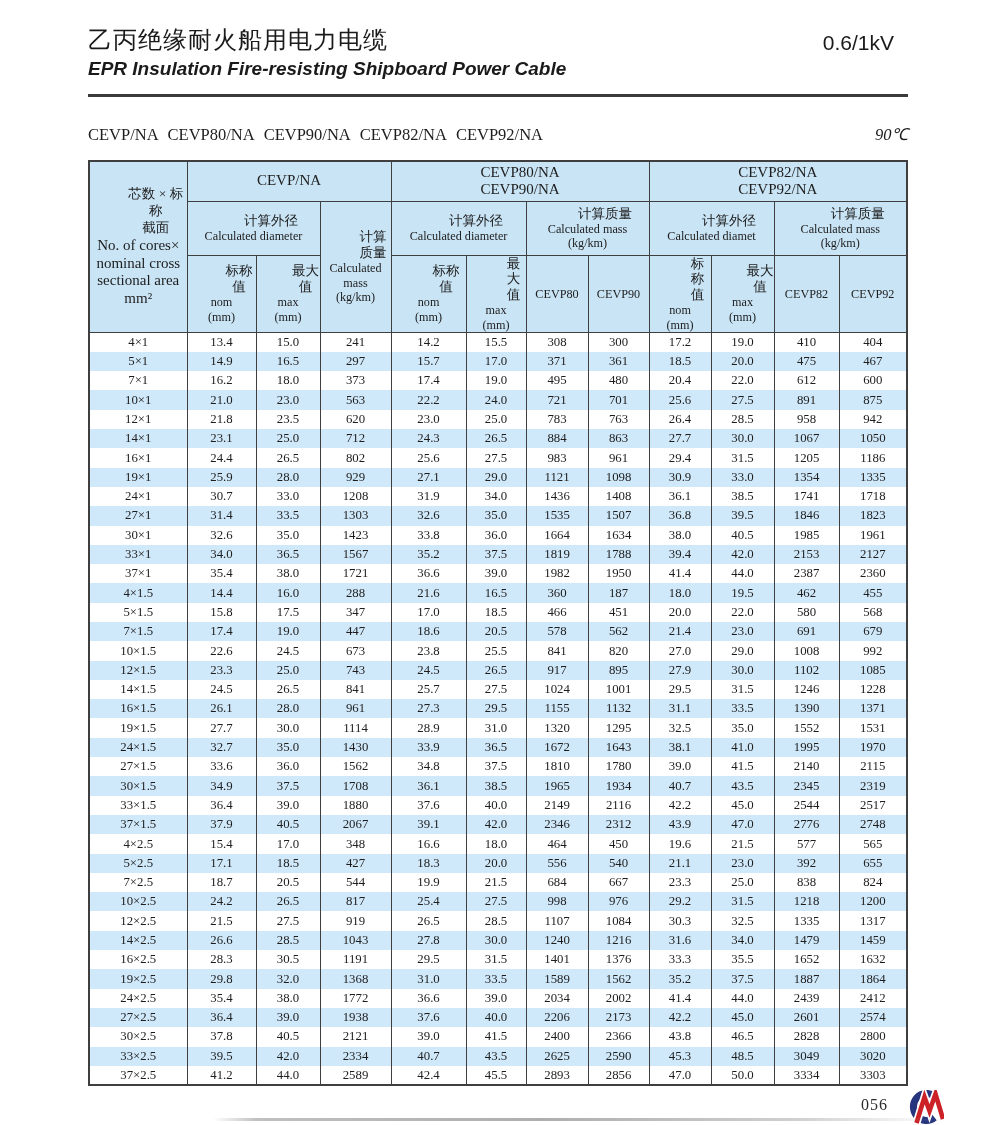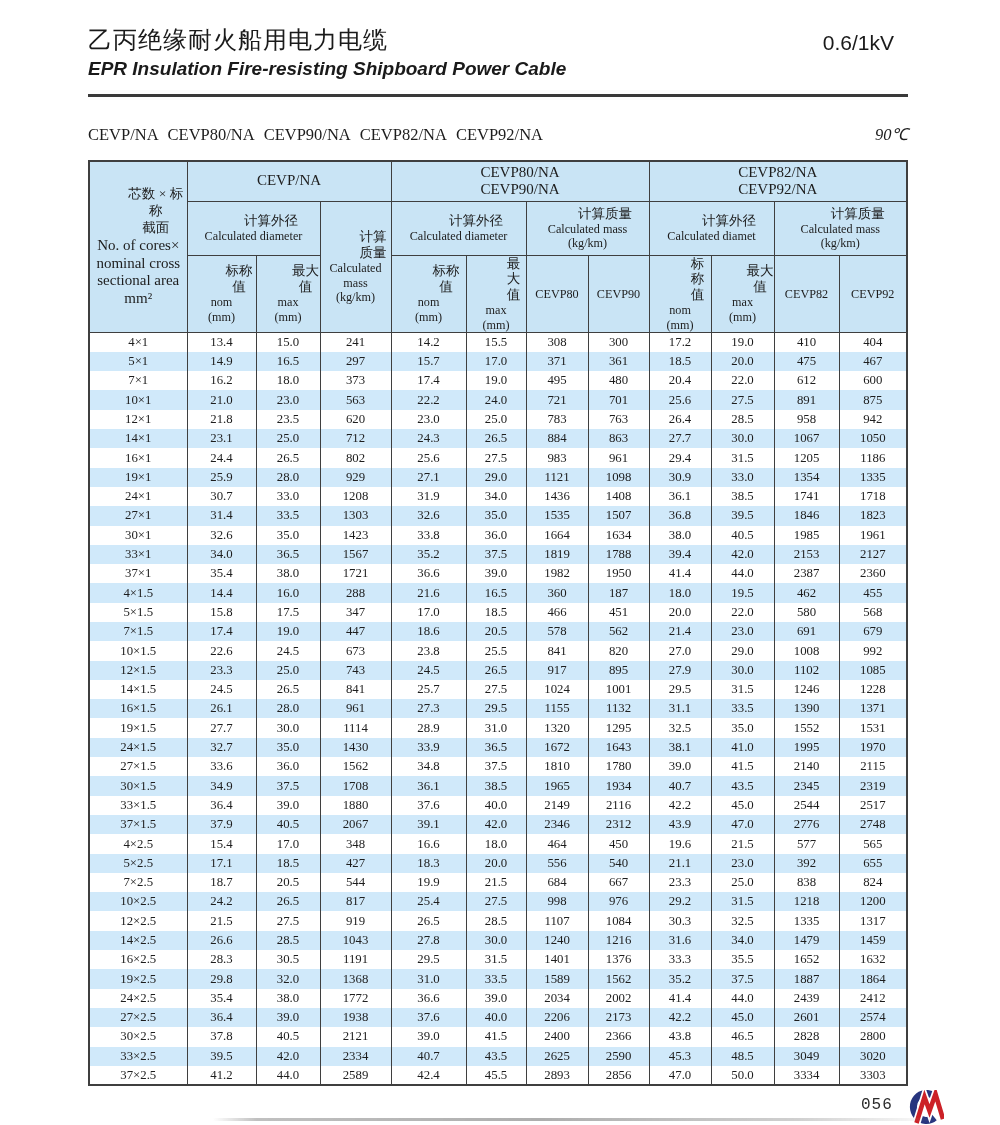--- a/index.html
+++ b/index.html
@@ -62,21 +62,21 @@
   }
   table.spec tbody tr:nth-child(even){background:var(--stripe);}
   .zh{display:block;font-size:13.5px;padding-left:35px;}
   .en{display:block;font-size:12.2px;}
   .sm{display:block;font-size:12.2px;}
   .grp2{display:block;font-size:15px;}
   .corner .zh{font-size:13.5px;line-height:1.25;}
   .corner .en{font-size:15px;line-height:1.18;}
   .footer-page{
     position:absolute;left:861px;top:1096px;
-    font-family:Liberation Mono, monospace;font-size:16px;color:#2b2b2b;letter-spacing:1px;text-align:center;
+    font-family:Liberation Serif, serif;font-size:16px;color:#2b2b2b;letter-spacing:1px;text-align:center;
   }
   .logo{position:absolute;left:904px;top:1090px;width:40px;height:34px;}
   .bottom-shadow{
     position:absolute;left:213px;top:1118px;width:730px;height:3px;
     background:linear-gradient(to right, rgba(150,150,150,0) 0%, rgba(140,140,140,.55) 6%, rgba(120,120,120,.6) 45%, rgba(150,150,150,.45) 80%, rgba(160,160,160,0) 100%);
     border-radius:2px;filter:blur(.4px);
   }
 </style>
 </head>
 <body>

